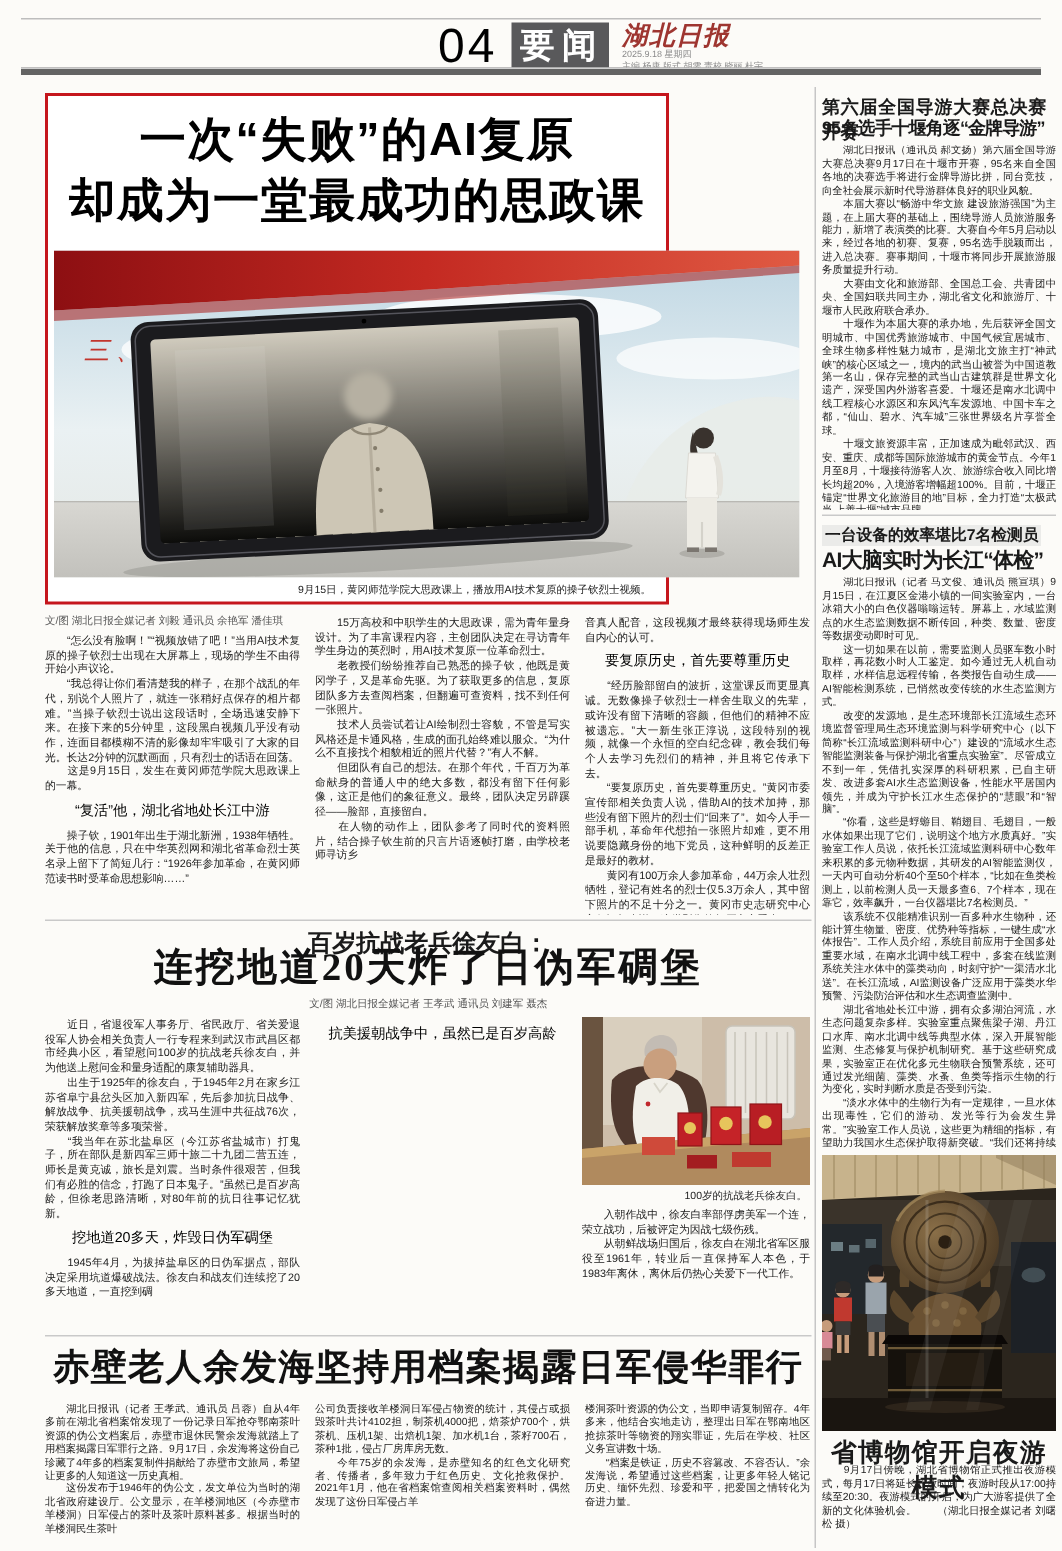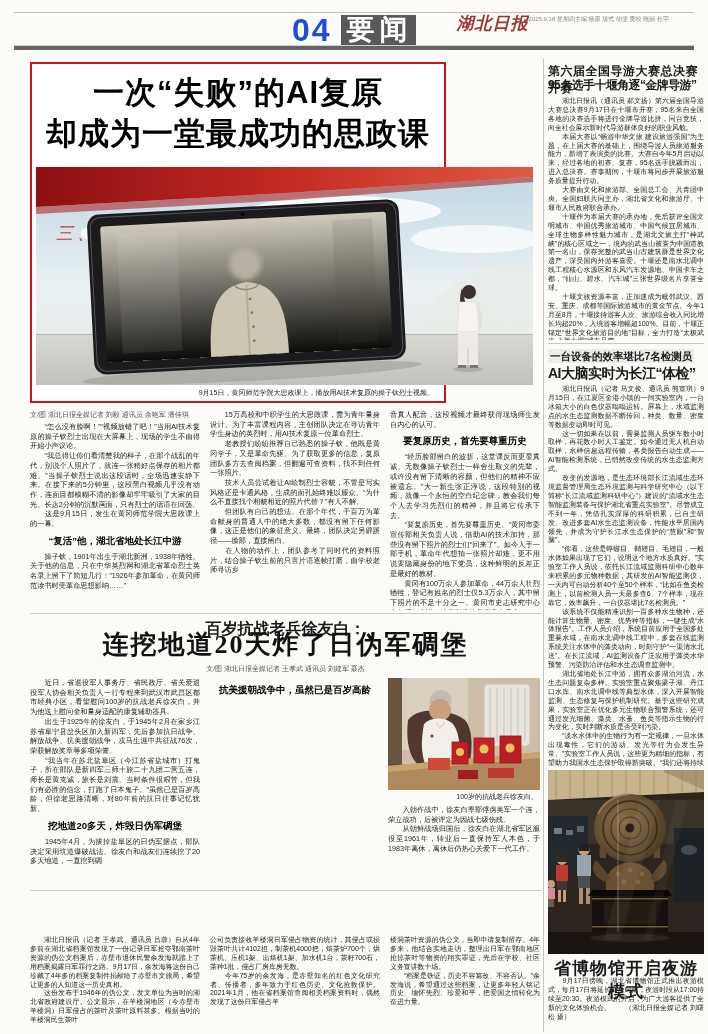--- a/index.html
+++ b/index.html
@@ -2,41 +2,41 @@
 <html><head>
 <meta charset="utf-8">
 <style>
   html,body{margin:0;padding:0;background:#e9e7e2;}
   #page{position:relative;width:708px;height:1034px;background:#fcfbf8;overflow:hidden;
         font-family:"Liberation Sans",sans-serif;color:#1a1a1a;}
   .abs{position:absolute;}
   
   #rule-top{left:14px;top:12px;width:680px;height:1px;background:#bdbdbd;}
   #header-row{left:292px;top:15px;display:flex;gap:9px;align-items:flex-start;}
-  #page-num{font-size:32px;line-height:30px;font-weight:700;color:#1d4ed8;letter-spacing:2px;}
-  #section-box{background:#59595b;color:#fff;font-size:28px;font-weight:bold;
+  #page-num{font-size:32px;line-height:30px;font-weight:400;color:#000000;letter-spacing:2px;}
+  #section-box{background:#59595b;color:#fff;font-size:23px;font-weight:bold;
                line-height:24px;padding:3px 3px 3px 6px;letter-spacing:5px;}
-  #logo-block{display:flex;flex-direction:row;margin-left:32px;}
+  #logo-block{display:flex;flex-direction:column;}
   #masthead{font-family:"Liberation Serif",serif;font-style:italic;font-weight:bold;
             color:#9e3530;font-size:17px;line-height:18px;letter-spacing:1px;}
   .tiny-line{font-size:6px;line-height:7px;color:#8a8a8a;margin-top:1px;}
   #rule-thick{left:14px;top:45px;width:680px;height:4px;background:#646464;border-top:1px solid #cfcfcf;}
   #v-divider{left:543px;top:58px;width:1px;height:974px;background:#c6c6c6;}
   
   #main-box{left:30px;top:62px;width:416px;height:341px;border:2.5px solid #c5161d;
             box-sizing:border-box;background:#fff;}
   #main-headline{position:absolute;left:0;top:8px;width:100%;text-align:center;
             font-weight:900;font-size:31px;line-height:41px;color:#000;letter-spacing:1px;}
   #main-photo{position:absolute;left:4px;top:103px;width:497px;height:218px;}
   #main-photo-caption{position:absolute;right:10px;top:324px;font-size:7px;color:#222;}
   
   .flow{font-size:7.2px;line-height:9.7px;text-align:justify;white-space:pre-line;color:#202020;}
   .flow-sm{font-size:6.9px;line-height:8.9px;text-align:justify;white-space:pre-line;color:#202020;}
   .byline{font-size:7px;line-height:9px;color:#555;margin-bottom:3px;}
-  .subhead{text-align:center;font-weight:bold;font-size:9.5px;line-height:11px;margin:6px 0;color:#000;}
+  .subhead{text-align:center;font-weight:normal;font-size:9.5px;line-height:11px;margin:6px 0;color:#000;}
   .col{overflow:hidden;}
   .c1{left:30px;width:170px;} .c2{left:210px;width:170px;} .c3{left:390px;width:150px;}
   .main-cols{top:410px;height:200px;}
   
   #rule-mid1{left:30px;top:613px;width:511px;height:1px;background:#c9c9c9;}
   #vet-kicker{left:30px;top:619px;width:511px;text-align:center;font-size:16px;font-weight:bold;}
   #vet-headline{left:30px;top:630px;width:511px;text-align:center;font-family:"Liberation Serif",serif;
                 font-weight:bold;font-size:26px;line-height:30px;letter-spacing:2px;color:#111;}
   #vet-byline{left:30px;top:664px;width:511px;text-align:center;font-size:7px;color:#555;}
   .vet-cols{top:678px;height:209px;}
@@ -224,20 +224,21 @@
         <rect x="70" y="92" width="20" height="9" fill="#a31d20"></rect>
         <rect x="100" y="90" width="26" height="10" fill="#c0392f"></rect>
       </g>
     </svg>
     <div id="vet-caption">100岁的抗战老兵徐友白。</div>
     <div class="flow" style="height:78px;overflow:hidden;">　　入朝作战中，徐友白率部俘虏美军一个连，荣立战功，后被评定为因战七级伤残。
 　　从朝鲜战场归国后，徐友白在湖北省军区服役至1961年，转业后一直保持军人本色，于1983年离休，离休后仍热心关爱下一代工作。</div>
   </div>
 
   <div class="abs" id="rule-mid2"></div>
+  <div class="abs" id="chibi-headline">赤壁老人余发海坚持用档案揭露日军侵华罪行</div>
   <div class="abs col c1 chibi-cols">
     <div class="flow-sm">　　湖北日报讯（记者 王孝武、通讯员 吕蓉）自从4年多前在湖北省档案馆发现了一份记录日军抢夺鄂南茶叶资源的伪公文档案后，赤壁市退休民警余发海就踏上了用档案揭露日军罪行之路。9月17日，余发海将这份自己珍藏了4年多的档案复制件捐献给了赤壁市文旅局，希望让更多的人知道这一历史真相。
 　　这份发布于1946年的伪公文，发文单位为当时的湖北省政府建设厅。公文显示，在羊楼洞地区（今赤壁市羊楼洞）日军侵占的茶叶及茶叶原料甚多。根据当时的羊楼洞民生茶叶</div>
   </div>
   <div class="abs col c2 chibi-cols">
     <div class="flow-sm">公司负责接收羊楼洞日军侵占物资的统计，其侵占或损毁茶叶共计4102担，制茶机4000把，焙茶炉700个，烘茶机、压机1架、出焙机1架、加水机1台，茶籽700石，茶种1批，侵占厂房库房无数。
 　　今年75岁的余发海，是赤壁知名的红色文化研究者、传播者，多年致力于红色历史、文化抢救保护。2021年1月，他在省档案馆查阅相关档案资料时，偶然发现了这份日军侵占羊</div>
   </div>
   <div class="abs col c3 chibi-cols">
     <div class="flow-sm">楼洞茶叶资源的伪公文，当即申请复制留存。4年多来，他结合实地走访，整理出日军在鄂南地区抢掠茶叶等物资的翔实罪证，先后在学校、社区义务宣讲数十场。

